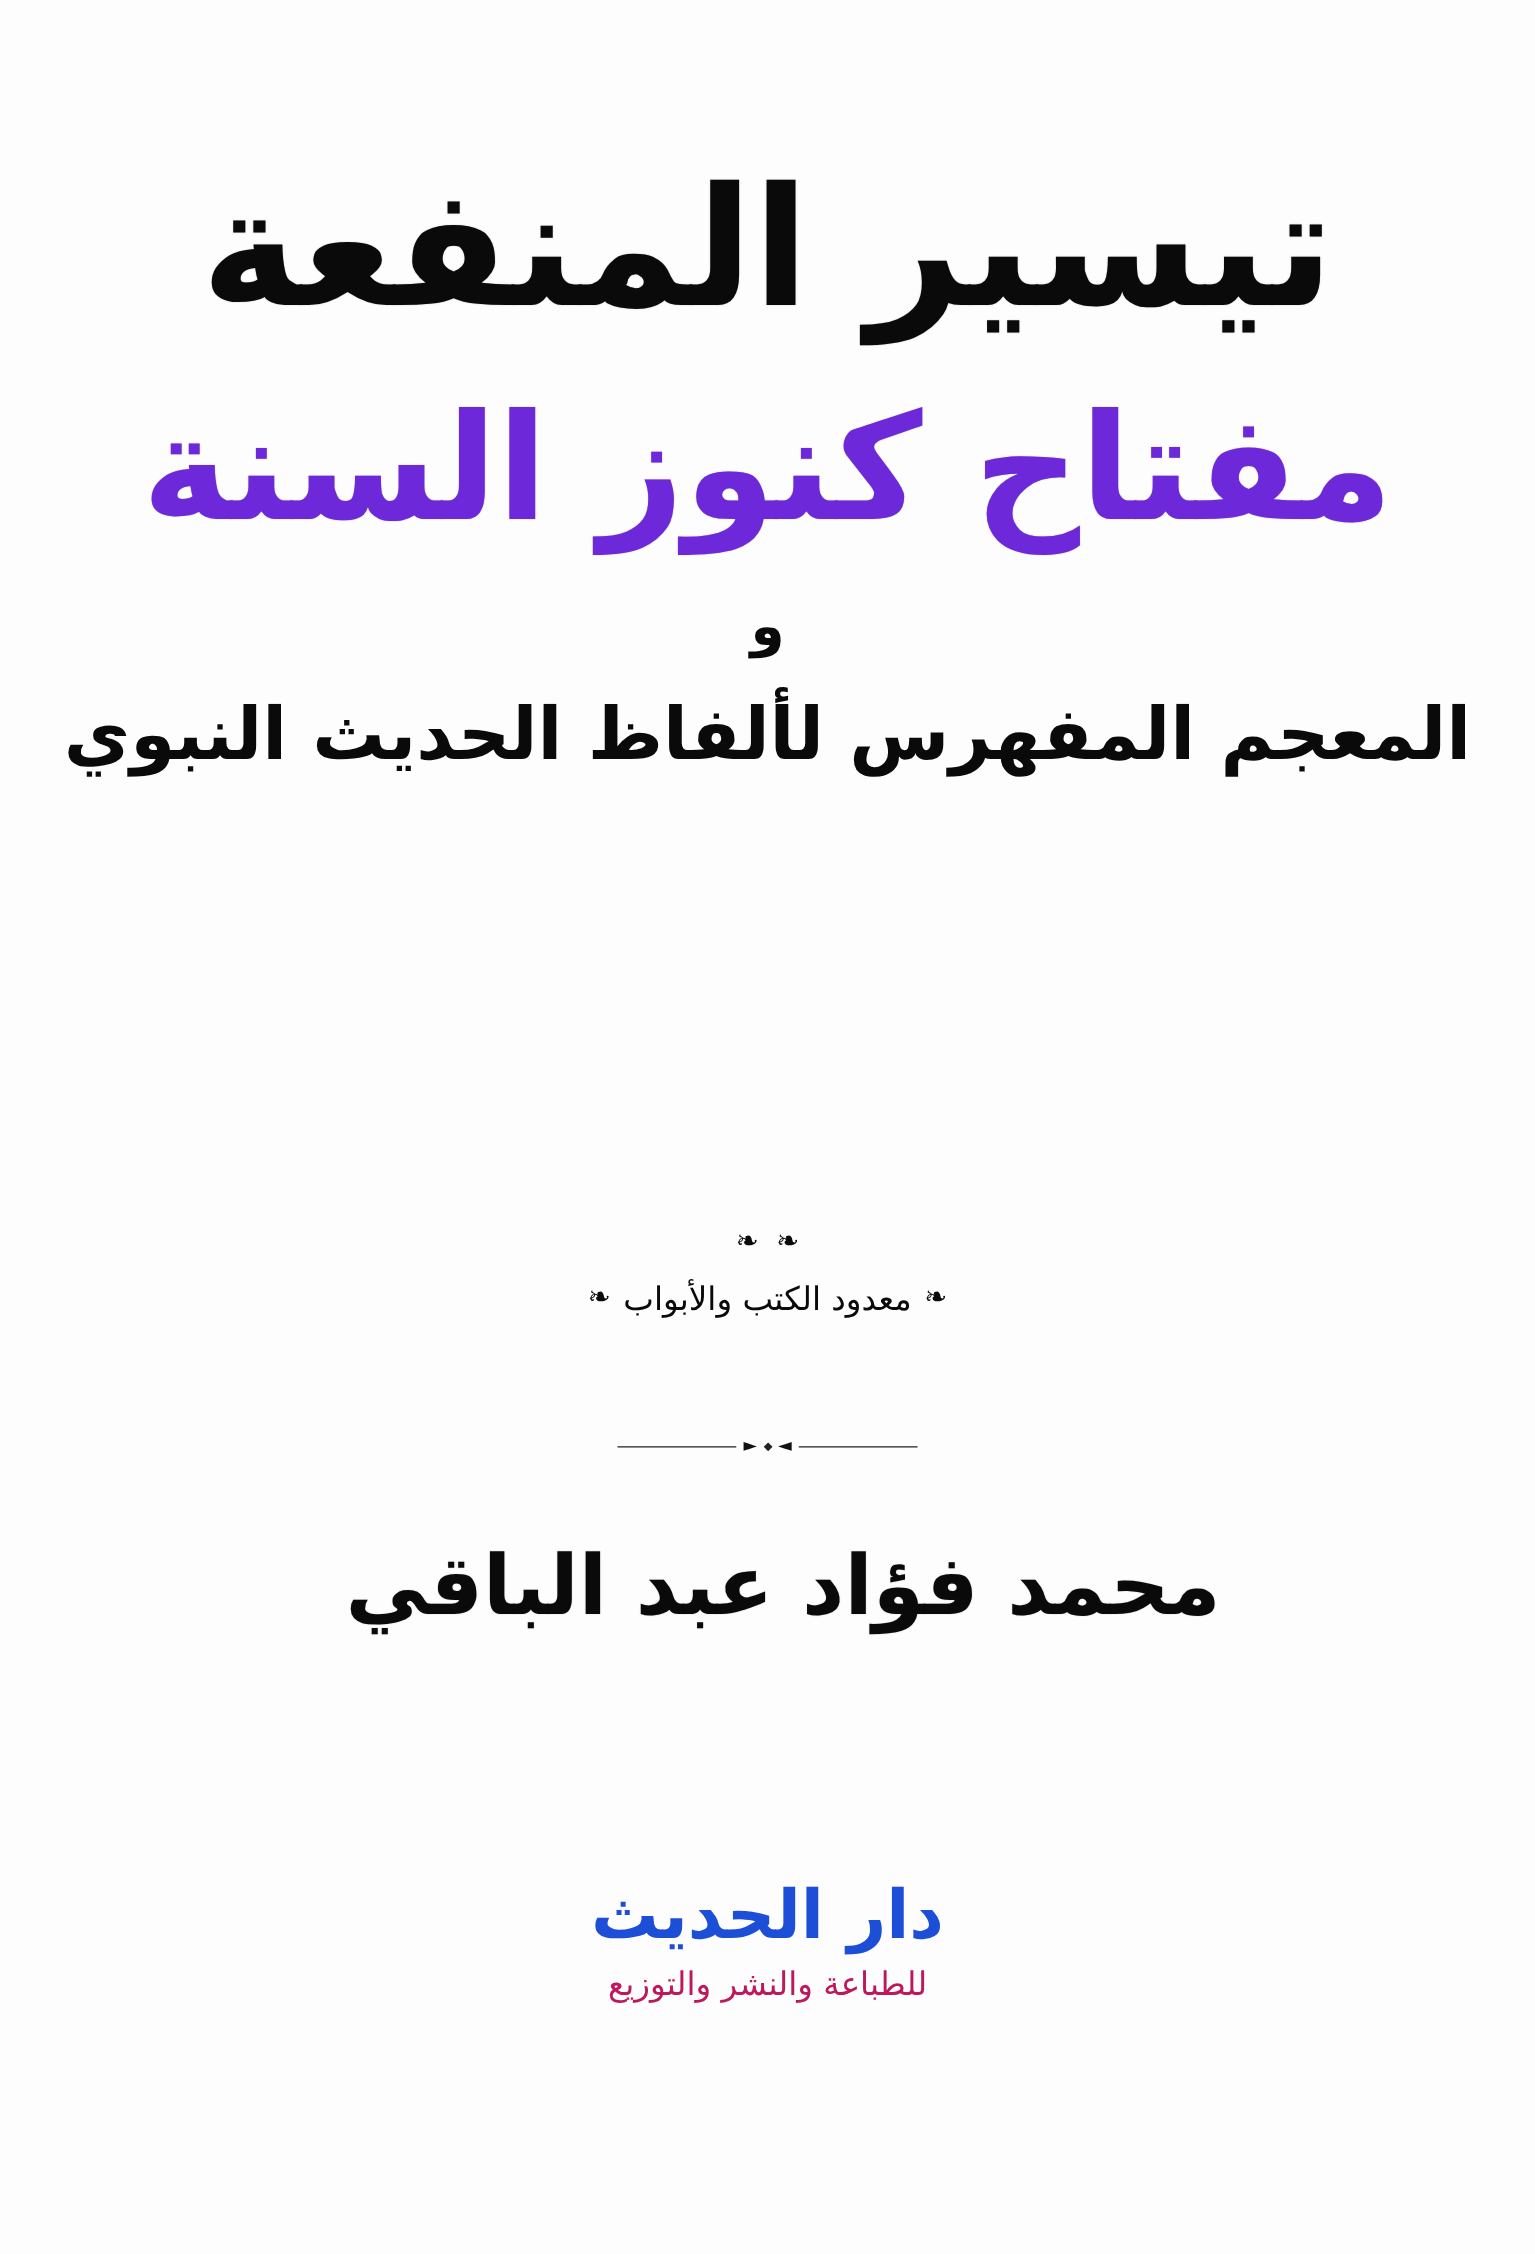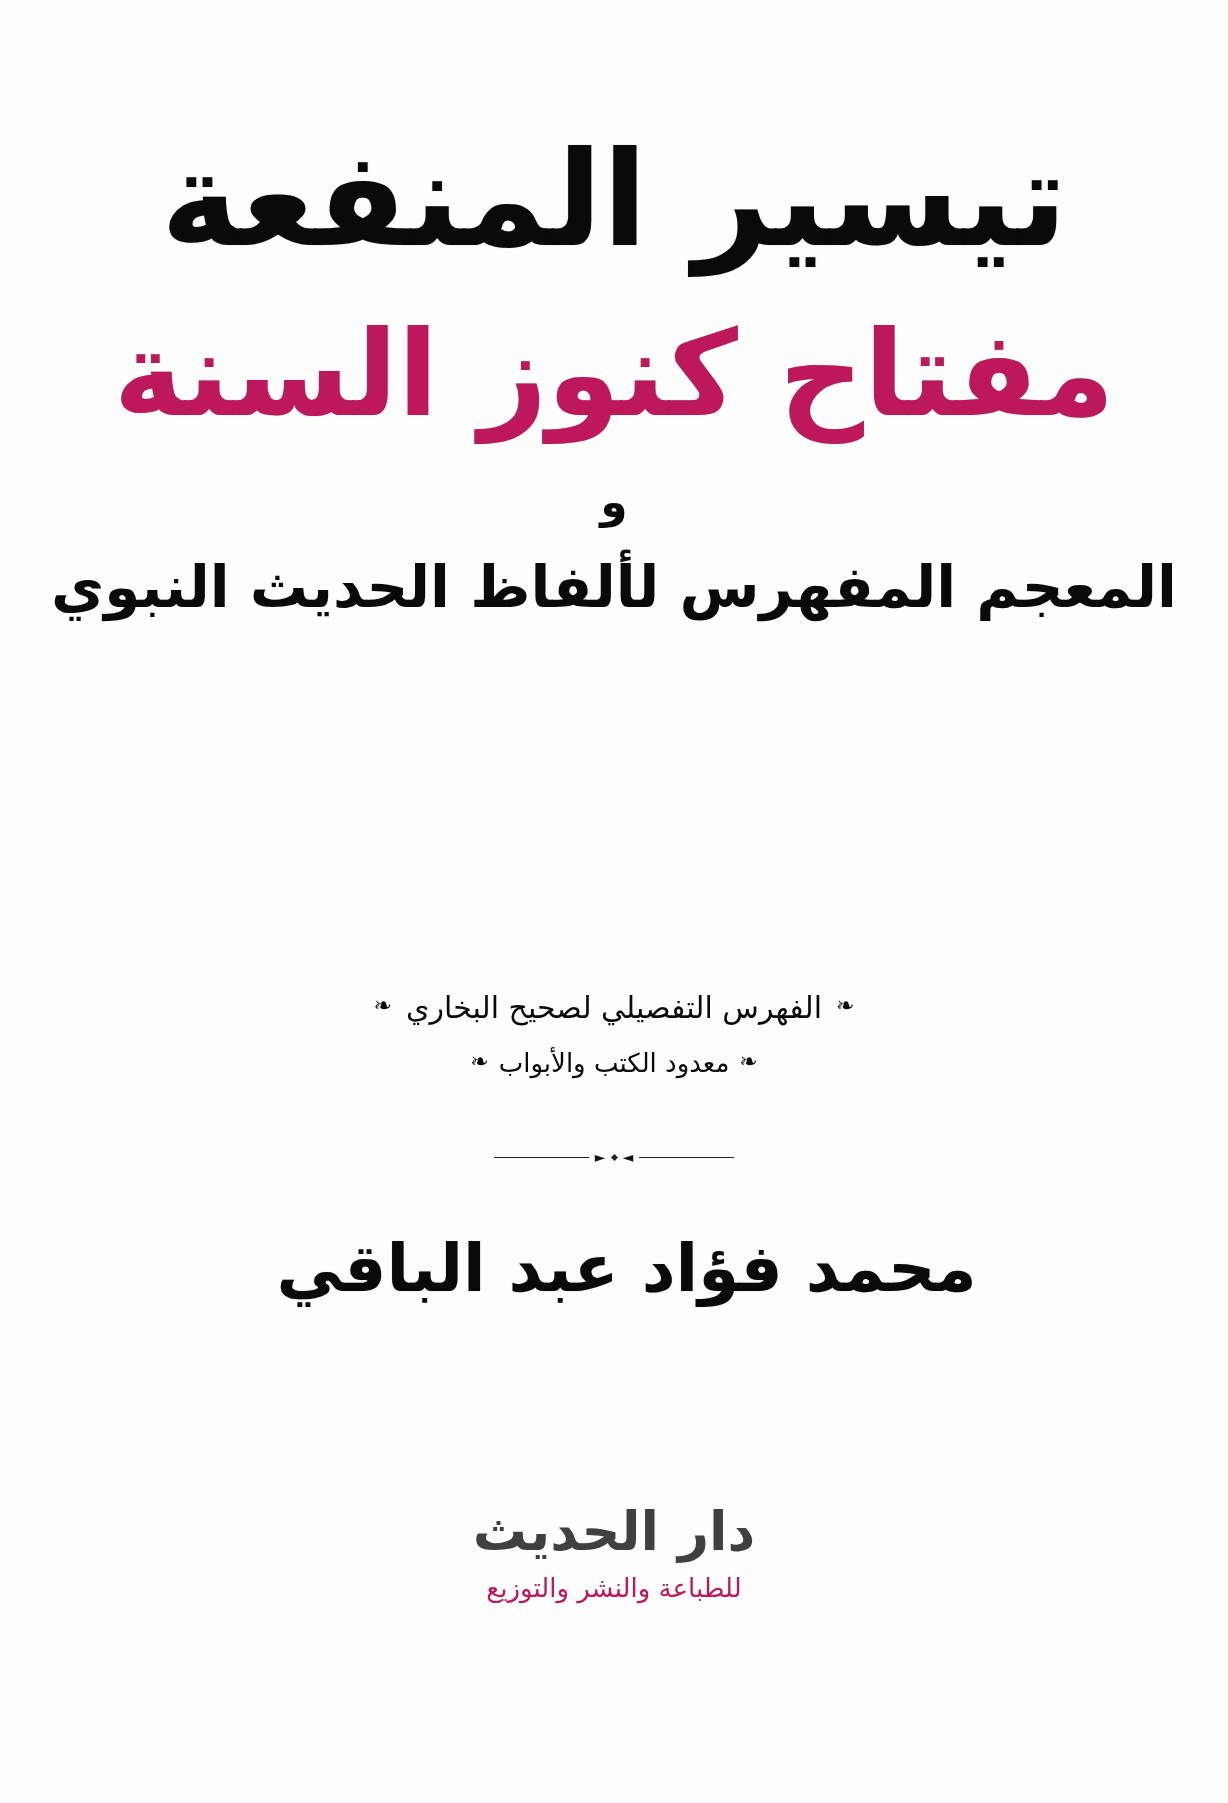--- a/index.html
+++ b/index.html
@@ -59,21 +59,21 @@
     color: #0a0a0a;
     direction: rtl;
   }
 
   .second-title {
     margin-top: 10px;
     font-size: 118px;
     line-height: 1.3;
     font-weight: 700;
     letter-spacing: -2px;
-    color: #be185d;
+    color: #6d28d9;
     direction: rtl;
     text-shadow: 0 0 1px rgba(0,0,0,0.35);
   }
 
   .waw {
     margin-top: 24px;
     font-size: 44px;
     font-weight: 700;
     color: #0a0a0a;
   }
@@ -174,21 +174,21 @@
   .publisher-block {
     position: absolute;
     left: 0;
     right: 0;
     top: 1500px;
     text-align: center;
   }
   .publisher-name {
     font-size: 54px;
     font-weight: 700;
-    color: #404040;
+    color: #1d4ed8;
     direction: rtl;
     letter-spacing: 0px;
   }
   .publisher-tagline {
     margin-top: 10px;
     font-size: 26px;
     color: #be185d;
     direction: rtl;
     letter-spacing: 1px;
   }
@@ -202,21 +202,20 @@
     <div class="title-block">
       <div class="main-title">تيسير المنفعة</div>
       <div class="second-title">مفتاح كنوز السنة</div>
       <div class="waw">و</div>
       <div class="third-title">المعجم المفهرس لألفاظ الحديث النبوي</div>
     </div>
 
     <div class="index-block">
       <div class="index-line-1">
         <span class="orn">❧</span>
-        <span>الفهرس التفصيلي لصحيح البخاري</span>
         <span class="orn">❧</span>
       </div>
       <div class="index-line-2">
         <span class="orn">❧</span>
         <span>معدود الكتب والأبواب</span>
         <span class="orn">❧</span>
       </div>
     </div>
 
     <div class="divider">

